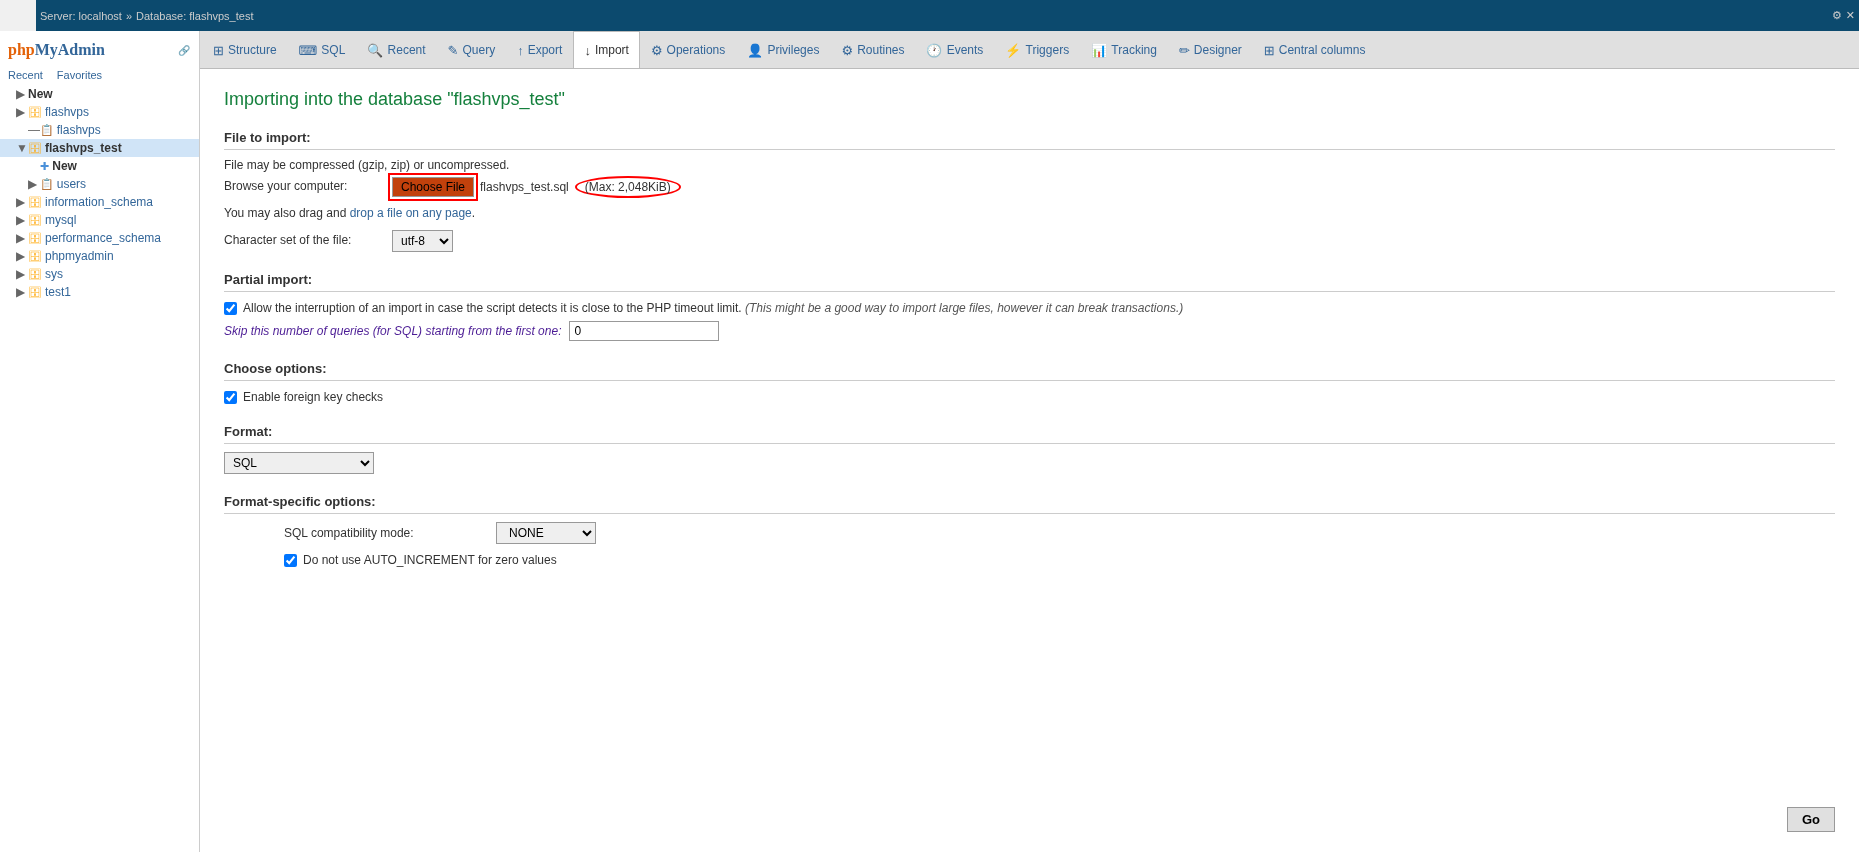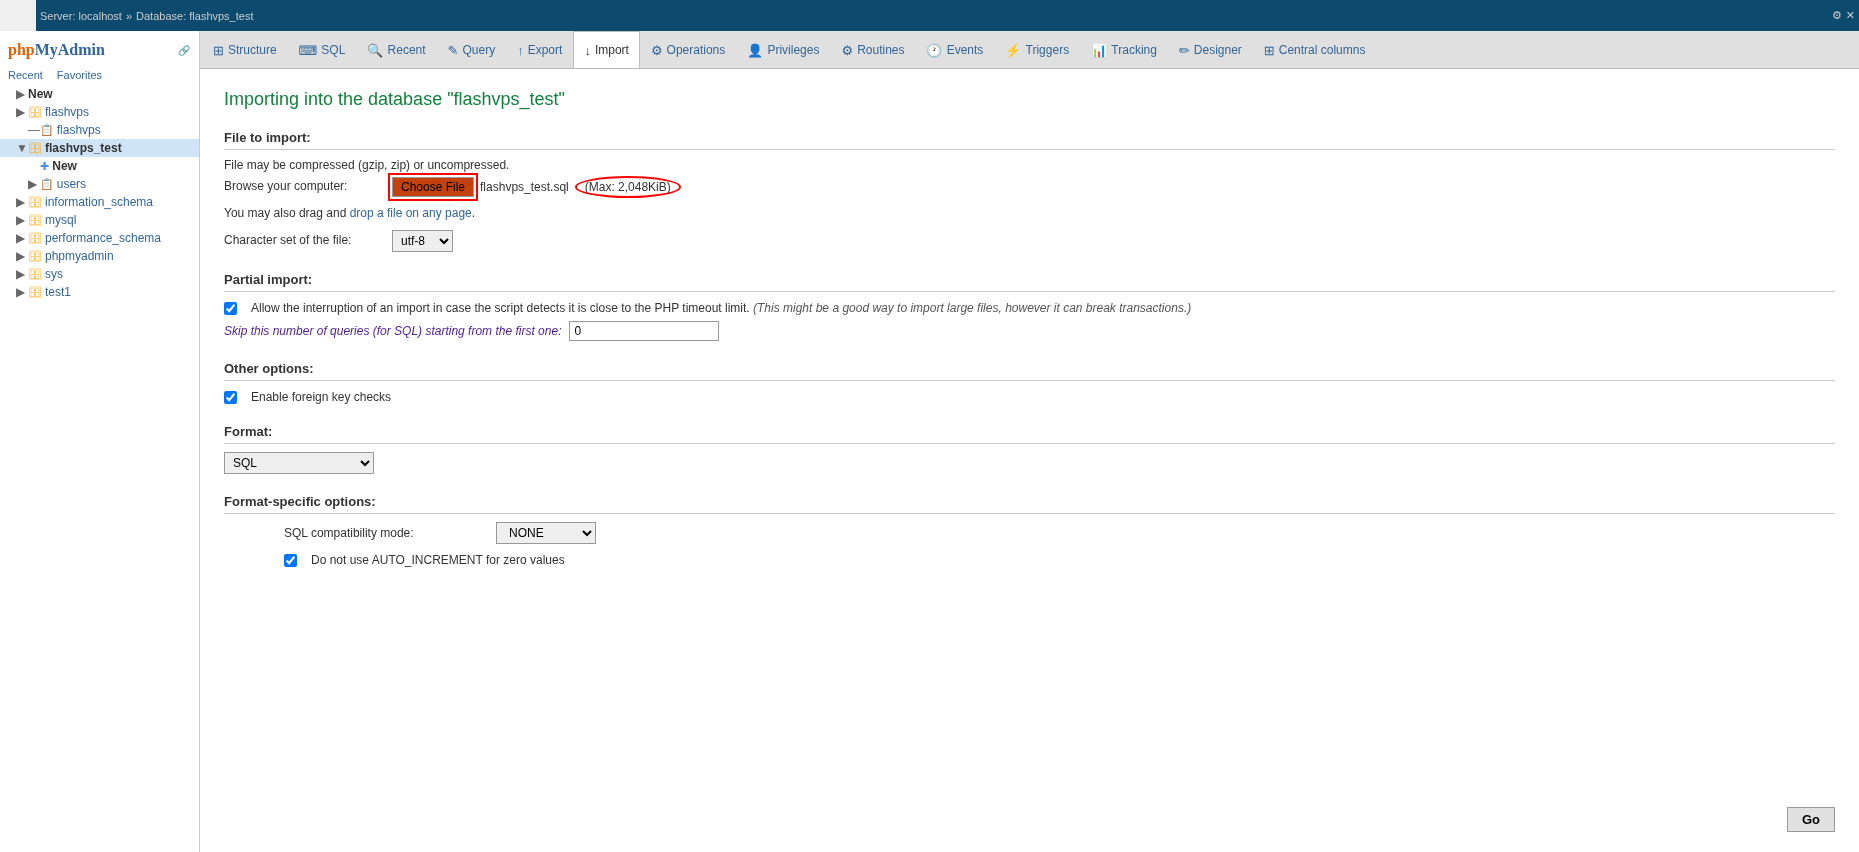--- a/index.html
+++ b/index.html
@@ -115,21 +115,21 @@
       border-radius: 50%;
       padding: 2px 8px;
       display: inline-block;
     }
 
     .drag-text { font-size: 12px; color: #333; margin-top: 6px; }
     .drag-text .drop-link { color: #369; }
 
     .charset-select { font-size: 12px; padding: 2px 4px; border: 1px solid #999; }
 
-    .checkbox-row { display: flex; align-items: center; gap: 14px; margin-bottom: 6px; }
+    .checkbox-row { display: flex; align-items: center; gap: 6px; margin-bottom: 6px; }
     .checkbox-row input[type="checkbox"] { margin-top: 2px; }
     .checkbox-row label { font-size: 12px; color: #333; }
     .checkbox-row label .italic { font-style: italic; color: #555; }
 
     .skip-row { display: flex; align-items: center; gap: 8px; margin-bottom: 6px; }
     .skip-row label { font-size: 12px; color: #4c1d95; font-style: italic; }
     .skip-input { width: 150px; padding: 2px 4px; border: 1px solid #999; font-size: 12px; }
 
     .format-select { padding: 2px 4px; border: 1px solid #999; font-size: 12px; width: 150px; }
     .sql-compat-select { padding: 2px 8px; border: 1px solid #999; font-size: 12px; width: 100px; }
@@ -366,21 +366,21 @@
           </label>
         </div>
 
         <div class="skip-row">
           <label for="skip-input">Skip this number of queries (for SQL) starting from the first one:</label>
           <input type="text" id="skip-input" class="skip-input" value="0" style="">
         </div>
       </div>
 
       <div class="section">
-        <div class="section-title">Other options:</div>
+        <div class="section-title">Choose options:</div>
 
         <div class="checkbox-row">
           <input type="checkbox" checked="" id="cb-fk" style="">
           <label for="cb-fk">Enable foreign key checks</label>
         </div>
       </div>
 
       <div class="section">
         <div class="section-title">Format:</div>
         <select class="format-select">

